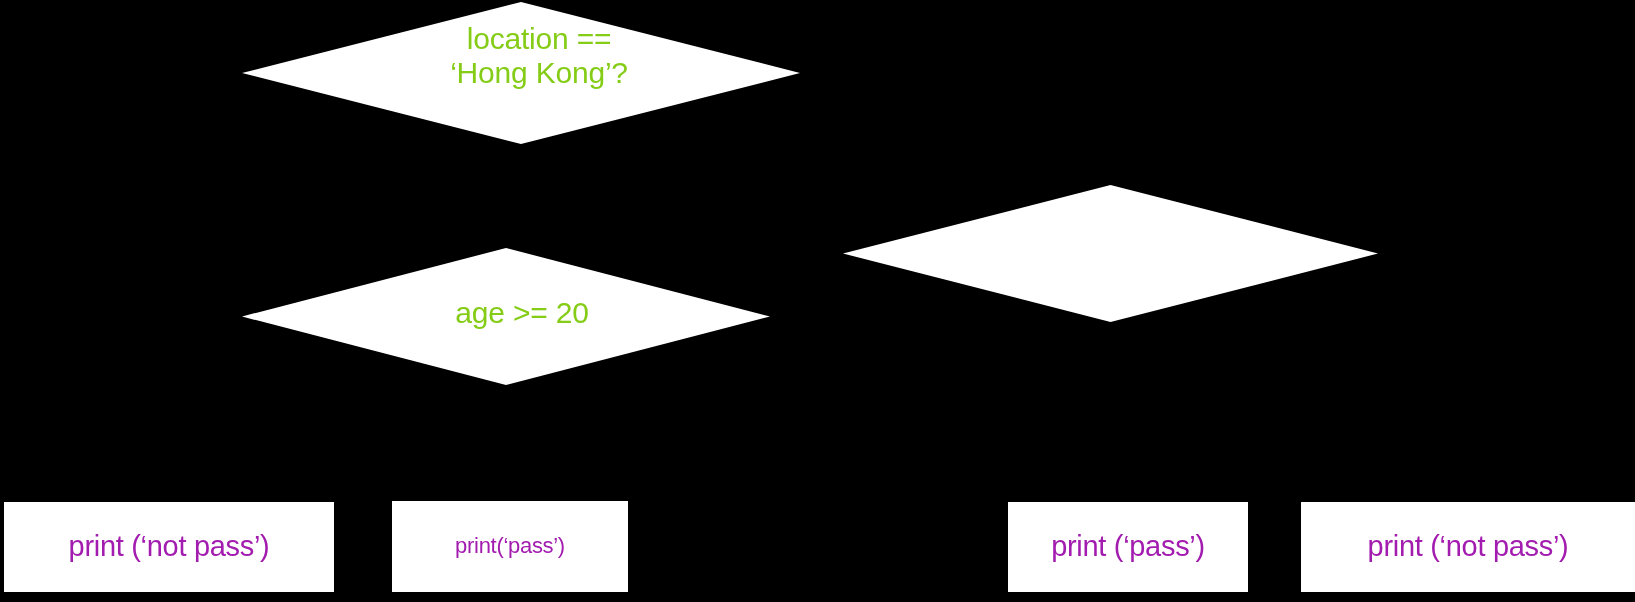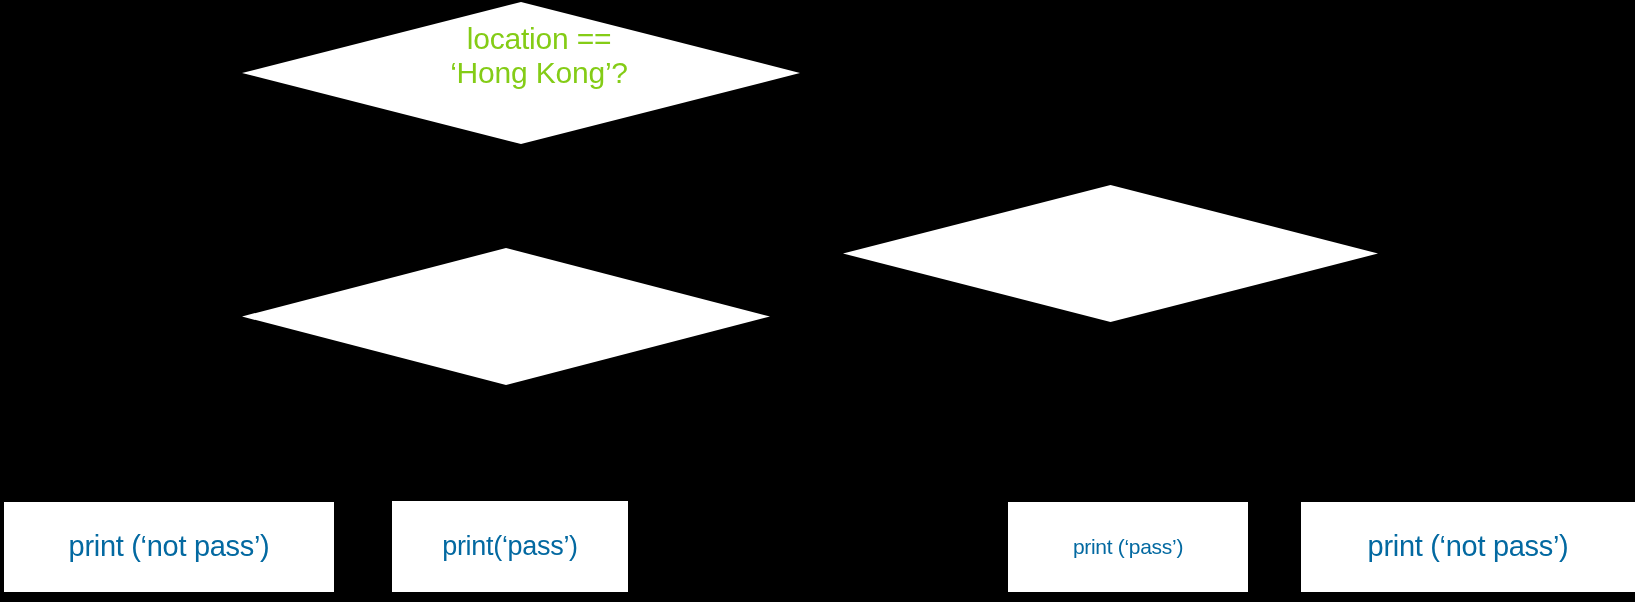--- a/index.html
+++ b/index.html
@@ -34,21 +34,21 @@
   
   .process-box {
     position: absolute;
     background: #ffffff;
     box-sizing: border-box;
     display: flex;
     align-items: center;
     justify-content: center;
   }
   .process-label {
-    color: #0369a1;
+    color: #a21caf;
     text-align: center;
     letter-spacing: -0.3px;
     line-height: 1.1;
     white-space: nowrap;
   }
 
   
   #d1 { left: 242px; top: 2px;   width: 558px; height: 142px; }
   #d1-label { left: 242px; top: 22px; width: 558px; font-size: 30px; padding-left: 36px; box-sizing: border-box; }
 
@@ -57,34 +57,35 @@
 
   #d3 { left: 843px; top: 185px; width: 535px; height: 137px; }
   #d3-label { left: 843px; top: 235px; width: 535px; font-size: 30px; padding-left: 34px; box-sizing: border-box; }
 
   #b1 { left: 4px;    top: 502px; width: 330px; height: 90px; }
   #b2 { left: 392px;  top: 501px; width: 236px; height: 91px; }
   #b3 { left: 1008px; top: 502px; width: 240px; height: 90px; }
   #b4 { left: 1301px; top: 502px; width: 334px; height: 90px; }
 
   #b1 .process-label { font-size: 29px; }
-  #b2 .process-label { font-size: 27px; text-align: right; }
-  #b3 .process-label { font-size: 21px; }
+  #b2 .process-label { font-size: 22px; text-align: right; }
+  #b3 .process-label { font-size: 29px; }
   #b4 .process-label { font-size: 29px; }
 </style>
 </head>
 <body>
 
 <div id="canvas">
 
   <div class="diamond" id="d1"></div>
   <div class="diamond-label" id="d1-label">location ==
 ‘Hong Kong’?</div>
 
   <div class="diamond" id="d2"></div>
+  <div class="diamond-label" id="d2-label">age &gt;= 20</div>
 
   <div class="diamond" id="d3"></div>
 
   <div class="process-box" id="b1">
     <span class="process-label">print (‘not pass’)</span>
   </div>
 
   <div class="process-box" id="b2">
     <span class="process-label">print(‘pass’)</span>
   </div>

